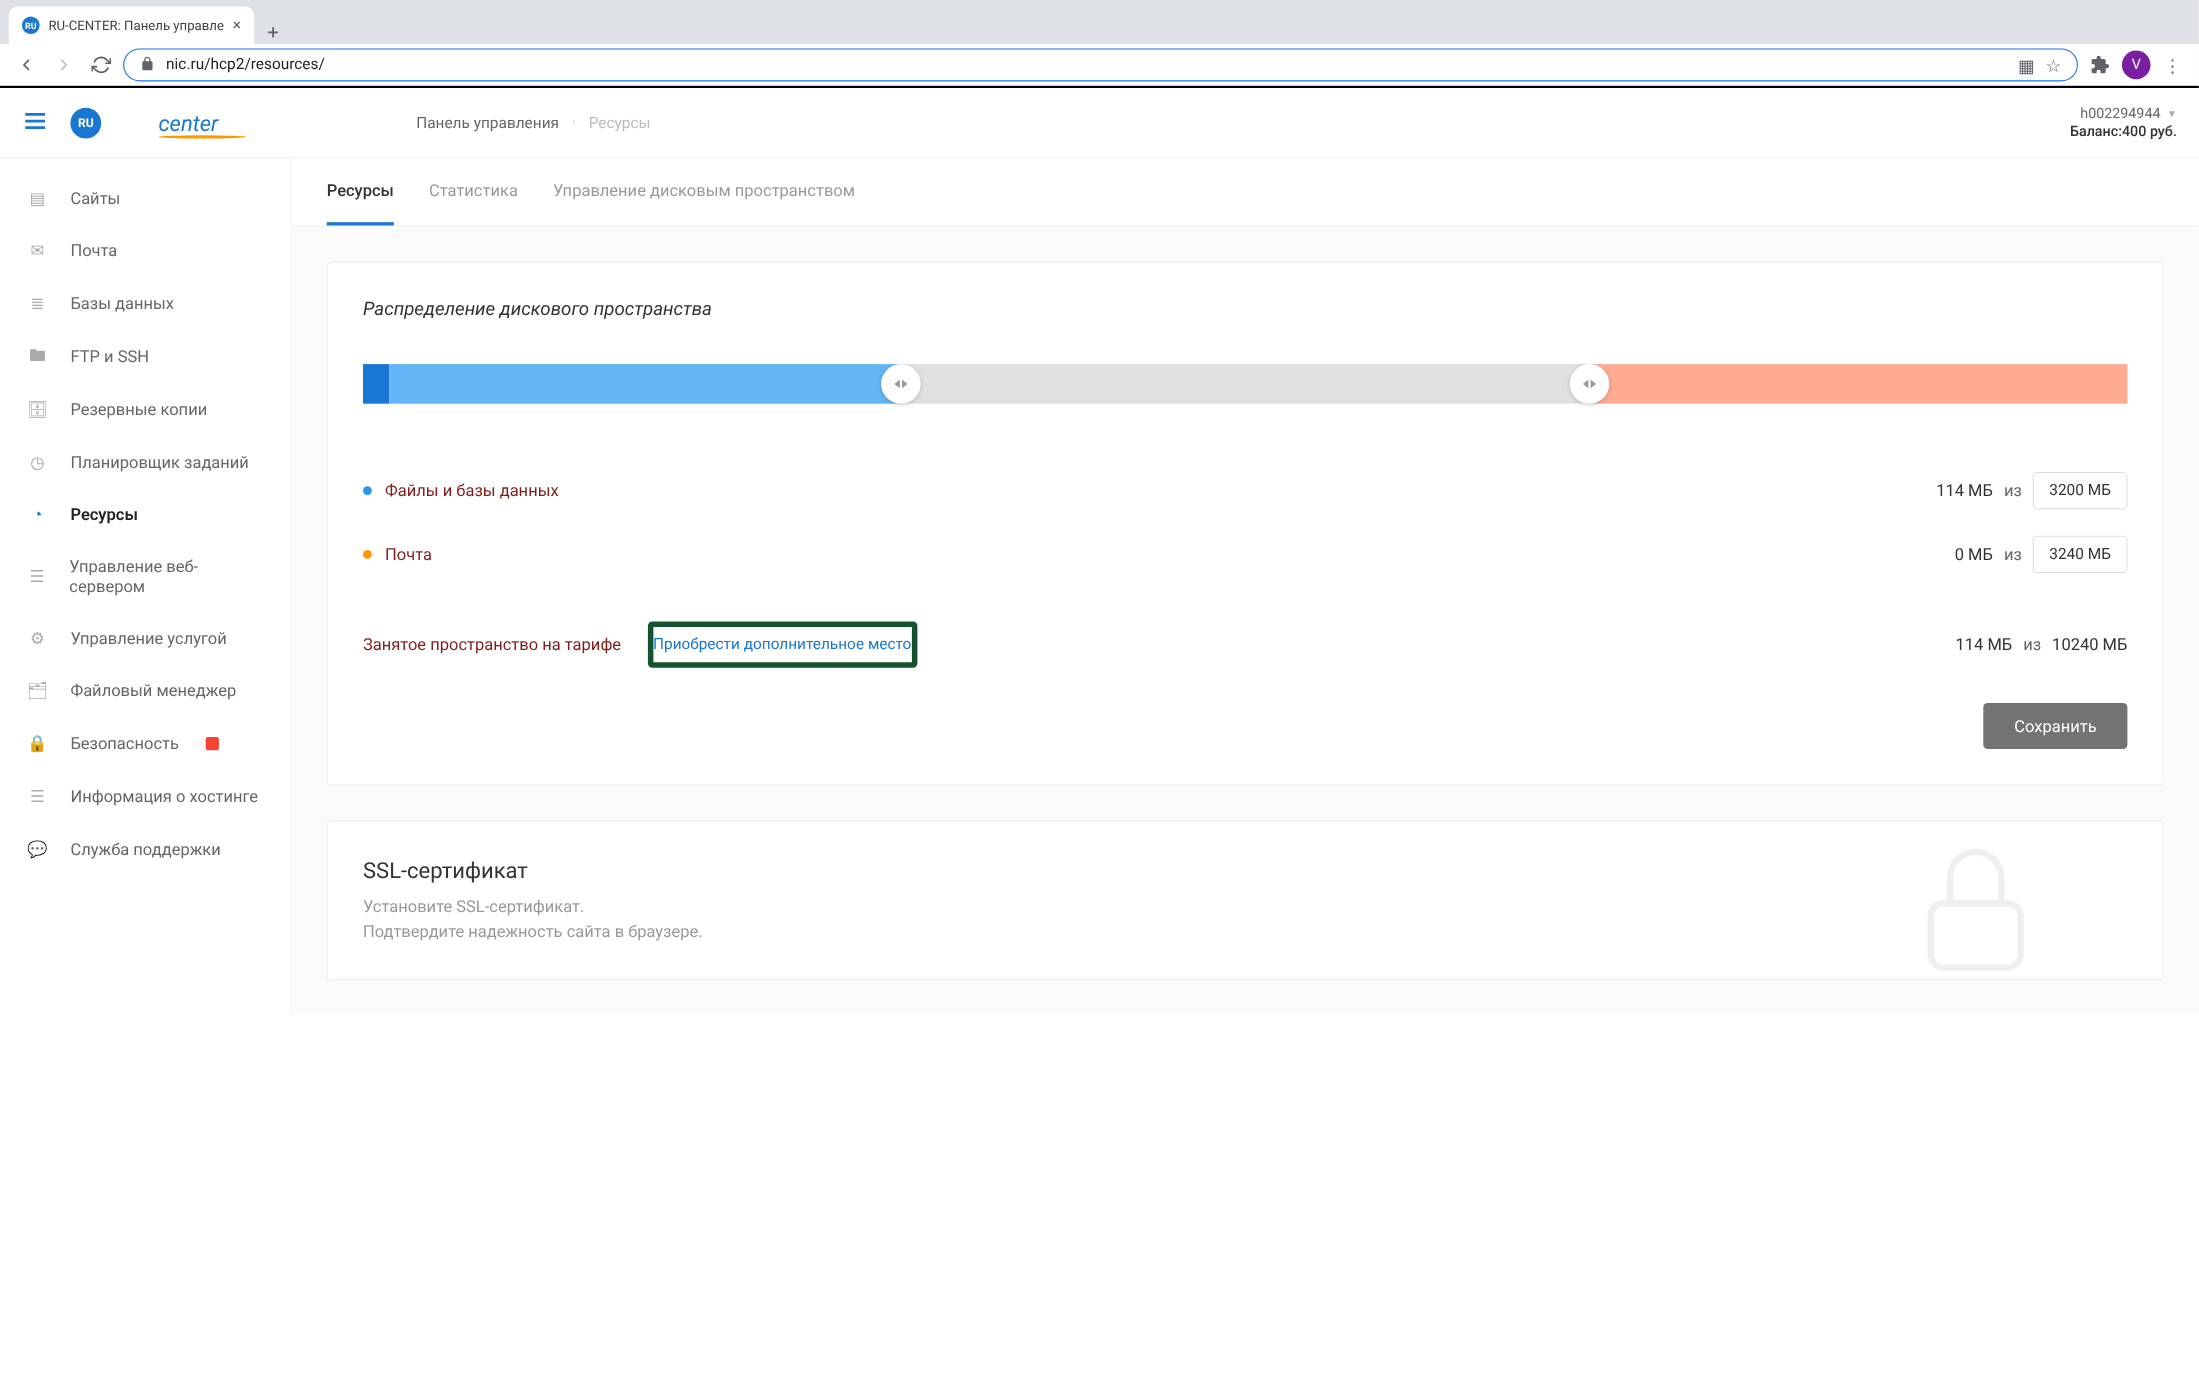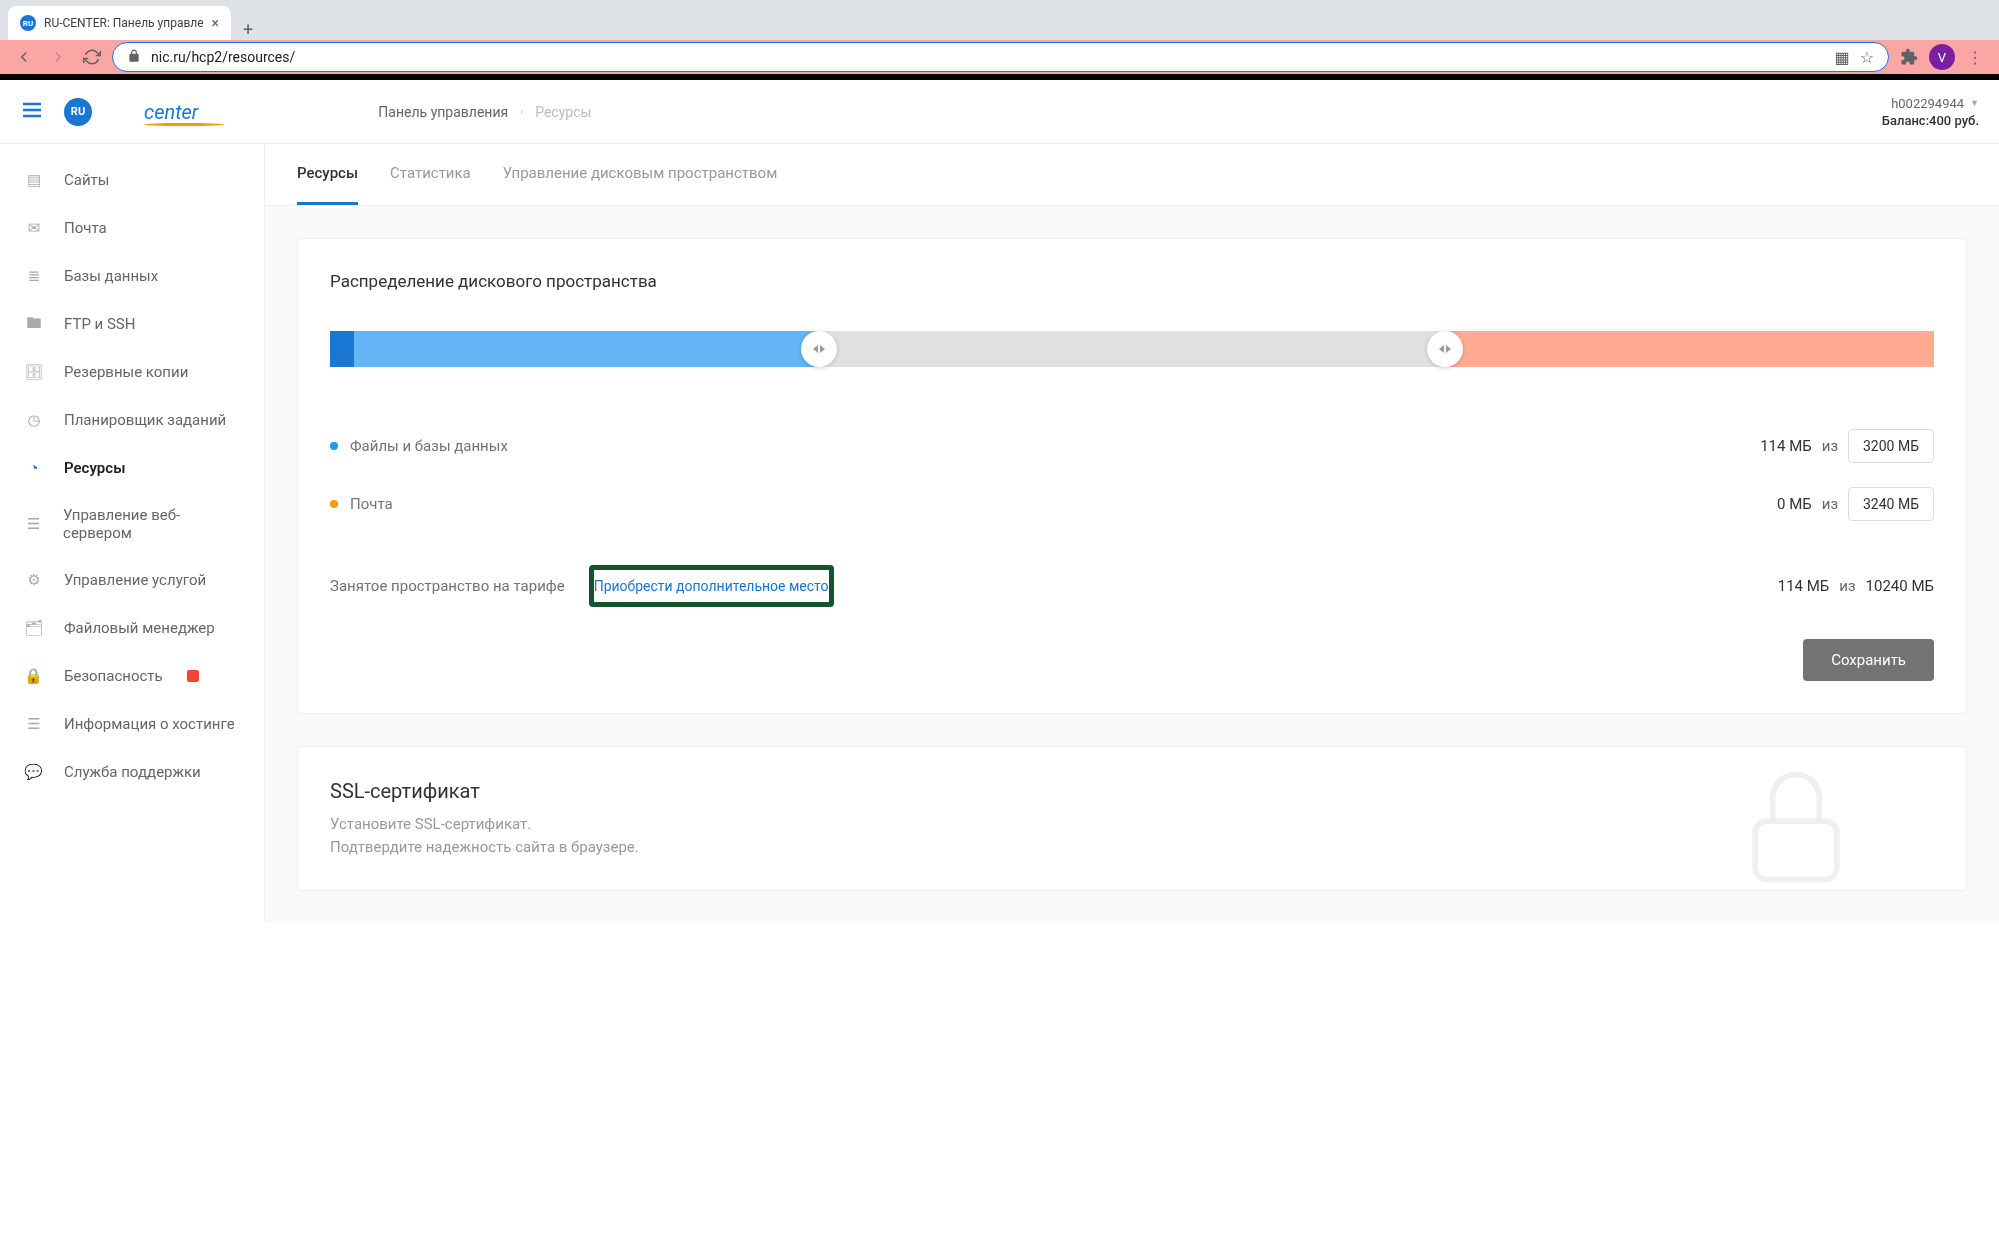--- a/index.html
+++ b/index.html
@@ -7,21 +7,21 @@
 
 
 .browser-chrome { background: #dee1e6; }
 .tab-strip { display: flex; align-items: flex-end; height: 40px; padding-left: 8px; }
 .tab { display: flex; align-items: center; background: #fff; border-radius: 8px 8px 0 0; padding: 0 12px; height: 34px; min-width: 220px; gap: 8px; }
 .tab-favicon { width: 16px; height: 16px; background: #1976d2; border-radius: 50%; display: flex; align-items: center; justify-content: center; color: #fff; font-size: 8px; font-weight: bold; }
 .tab-title { font-size: 12px; color: #3c4043; flex: 1; white-space: nowrap; overflow: hidden; }
 .tab-close { color: #5f6368; font-size: 14px; cursor: pointer; }
 .new-tab { color: #5f6368; padding: 0 12px; font-size: 18px; cursor: pointer; }
 
-.toolbar { display: flex; align-items: center; background: #fca5a5; height: 40px; padding: 0 10px; gap: 6px; border-bottom: 6px solid #000000; }
+.toolbar { display: flex; align-items: center; background: #ffffff; height: 40px; padding: 0 10px; gap: 6px; border-bottom: 2px solid #000000; }
 .nav-btn { width: 28px; height: 28px; display: flex; align-items: center; justify-content: center; color: #5f6368; cursor: pointer; border-radius: 50%; }
 .nav-btn svg { width: 18px; height: 18px; }
 .address-bar { flex: 1; display: flex; align-items: center; background: #fff; border: 1px solid #1a73e8; border-radius: 20px; height: 30px; padding: 0 14px; gap: 10px; }
 .lock-icon { color: #5f6368; }
 .url { font-size: 14px; color: #202124; flex: 1; }
 .toolbar-icon { width: 28px; height: 28px; display: flex; align-items: center; justify-content: center; color: #5f6368; cursor: pointer; }
 .avatar { width: 26px; height: 26px; background: #7b1fa2; border-radius: 50%; color: #fff; display: flex; align-items: center; justify-content: center; font-size: 13px; }
 
 
 .app-header { display: flex; align-items: center; height: 64px; padding: 0 20px; border-bottom: 1px solid #f0f0f0; }
@@ -48,21 +48,21 @@
 .sidebar-item.active .sidebar-icon { color: #1976d2; }
 .sidebar-icon { width: 20px; height: 20px; display: flex; align-items: center; justify-content: center; color: #aaa; }
 .sidebar-badge { width: 12px; height: 12px; background: #f44336; border-radius: 2px; margin-left: 4px; }
 
 .main { flex: 1; background: #fafafa; }
 .tabs { display: flex; gap: 32px; padding: 0 32px; background: #fff; border-bottom: 1px solid #f0f0f0; }
 .tab-item { padding: 20px 0; color: #999; font-size: 15px; cursor: pointer; border-bottom: 3px solid transparent; }
 .tab-item.active { color: #333; font-weight: 500; border-bottom-color: #1976d2; }
 
 .card { background: #fff; border: 1px solid #eee; border-radius: 4px; margin: 32px; padding: 32px; }
-.card-title { font-size: 17px; color: #333; margin-bottom: 40px; }
+.card-title { font-size: 17px; color: #333; margin-bottom: 40px; font-style: italic; }
 
 
 .slider { position: relative; height: 36px; margin-bottom: 50px; display: flex; border-radius: 2px; overflow: visible; }
 .slider-seg { height: 100%; }
 .slider-seg.used { background: #1976d2; width: 1.5%; }
 .slider-seg.files { background: #64b5f6; width: 29%; }
 .slider-seg.unalloc { background: #e0e0e0; width: 39%; }
 .slider-seg.mail { background: #ffab91; width: 30.5%; }
 .slider-handle { position: absolute; top: 50%; transform: translate(-50%, -50%); width: 36px; height: 36px; background: #fff; border-radius: 50%; box-shadow: 0 1px 4px rgba(0,0,0,0.2); display: flex; align-items: center; justify-content: center; gap: 2px; cursor: grab; }
 .slider-handle::before, .slider-handle::after { content: ''; width: 0; height: 0; border-top: 4px solid transparent; border-bottom: 4px solid transparent; }
@@ -70,21 +70,21 @@
 .slider-handle::after { border-left: 5px solid #999; }
 .handle-1 { left: 30.5%; }
 .handle-2 { left: 69.5%; }
 
 
 .row { display: flex; align-items: center; padding: 12px 0; gap: 12px; }
 .dot { width: 8px; height: 8px; border-radius: 50%; }
 .dot.blue { background: #2196f3; }
 .dot.orange { background: #ff9800; }
 .dot.grey { background: #ddd; }
-.row-label { flex: 1; font-size: 15px; color: #737373; }
+.row-label { flex: 1; font-size: 15px; color: #7f1d1d; }
 .row-values { display: flex; align-items: center; gap: 10px; font-size: 15px; color: #333; }
 .input-box { border: 1px solid #ddd; border-radius: 4px; padding: 8px 14px; font-size: 14px; min-width: 80px; text-align: left; }
 .of-label { color: #666; }
 
 .row-tariff { margin-top: 20px; }
 .buy-link { border: 5px solid #14532d; border-radius: 4px; padding: 8px 0; color: #1976d2; font-size: 14px; cursor: pointer; margin-left: 12px; }
 
 .save-btn { background: #737373; color: #fff; border: none; border-radius: 4px; padding: 12px 28px; font-size: 15px; cursor: pointer; float: right; margin-top: 20px; }
 .clearfix::after { content: ''; display: table; clear: both; }
 

